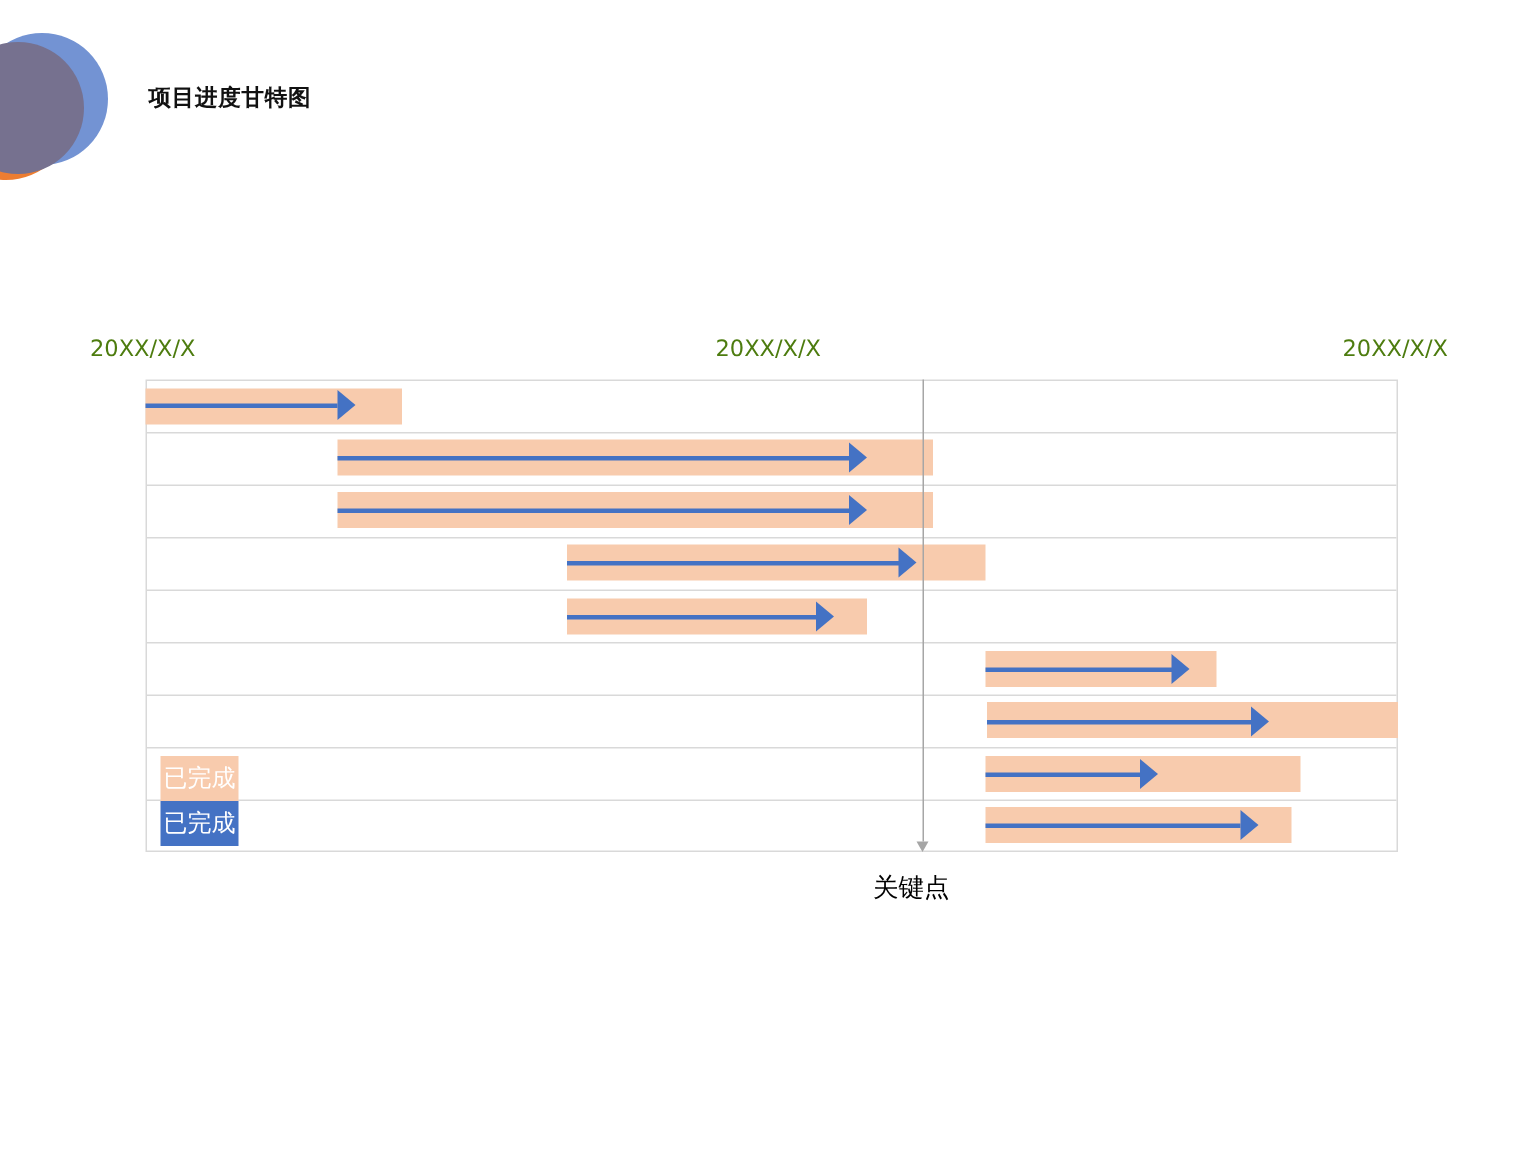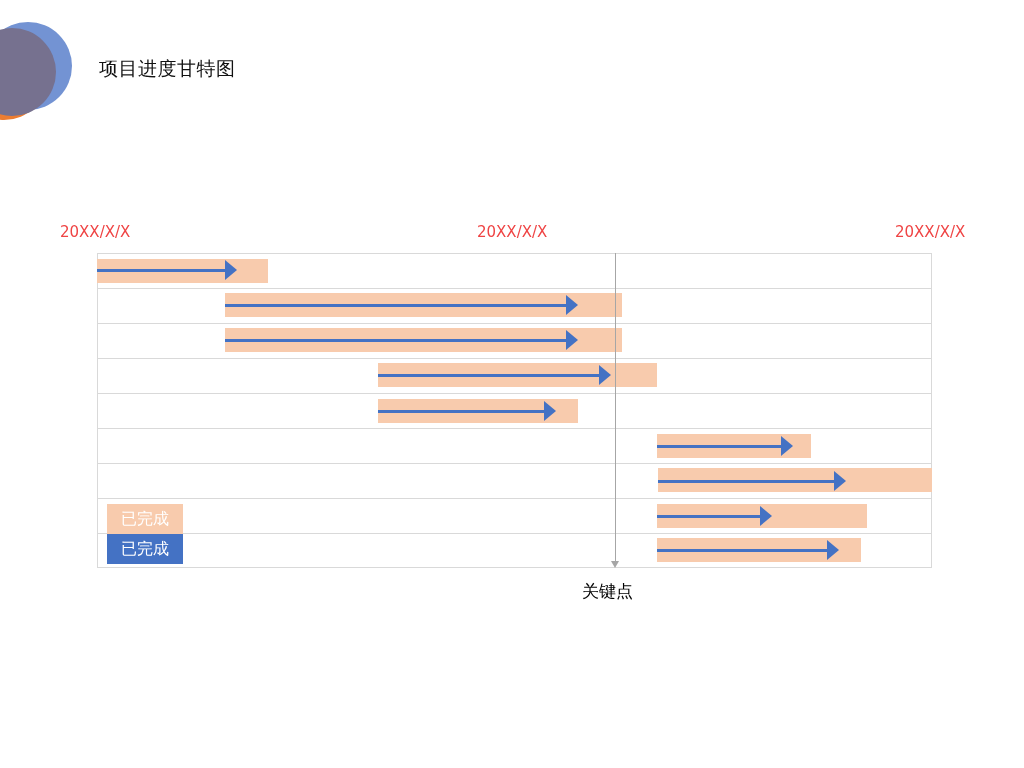--- a/index.html
+++ b/index.html
@@ -1,29 +1,29 @@
 <!DOCTYPE html>
 <html><head>
 <meta charset="utf-8">
 <style>
   html, body { margin: 0; padding: 0; }
   body { width: 1024px; height: 768px; background: #ffffff; position: relative; overflow: hidden;
          font-family: "DejaVu Sans", "Liberation Sans", sans-serif; }
   .deco { position: absolute; border-radius: 50%; }
-  .title { position: absolute; left: 99px; top: 56px; font-size: 19px; font-weight: normal; color: #111; letter-spacing: 0.5px; text-align: center; }
-  .date-label { position: absolute; top: 223px; font-size: 15px; color: #ef4444; }
+  .title { position: absolute; left: 99px; top: 56px; font-size: 15px; font-weight: bold; color: #111; letter-spacing: 0.5px; text-align: center; }
+  .date-label { position: absolute; top: 223px; font-size: 15px; color: #4d7c0f; }
   .grid { position: absolute; left: 97px; top: 253px; width: 835px; height: 315px; border: 1px solid #d9d9d9; box-sizing: border-box; }
   .row-line { position: absolute; left: 0; right: 0; height: 1px; background: #d9d9d9; }
   .bar { position: absolute; height: 24px; background: #f8cbad; }
   .arrow { position: absolute; height: 3px; background: #4472c4; }
   .arrow-head { position: absolute; width: 0; height: 0; border-top: 10px solid transparent; border-bottom: 10px solid transparent; border-left: 12px solid #4472c4; }
   .key-line { position: absolute; left: 615px; top: 253px; width: 1px; height: 308px; background: #a6a6a6; }
   .key-head { position: absolute; left: 611px; top: 561px; width: 0; height: 0; border-left: 4px solid transparent; border-right: 4px solid transparent; border-top: 7px solid #a6a6a6; }
   .key-label { position: absolute; left: 582px; top: 580px; font-size: 17px; color: #000000; }
-  .legend { position: absolute; left: 107px; width: 76px; height: 30px; color: #fff; font-size: 16px; line-height: 30px; text-align: center; }
+  .legend { position: absolute; left: 107px; width: 52px; height: 30px; color: #fff; font-size: 16px; line-height: 30px; text-align: center; }
 </style>
 </head>
 <body>
 
 <div class="deco" style="left:-40px; top:32px; width:88px; height:88px; background:#ed7d31;"></div>
 <div class="deco" style="left:-16px; top:22px; width:88px; height:88px; background:#7393d3;"></div>
 <div class="deco" style="left:-32px; top:28px; width:88px; height:88px; background:#76718f;"></div>
 
 <div class="title">项目进度甘特图</div>
 

